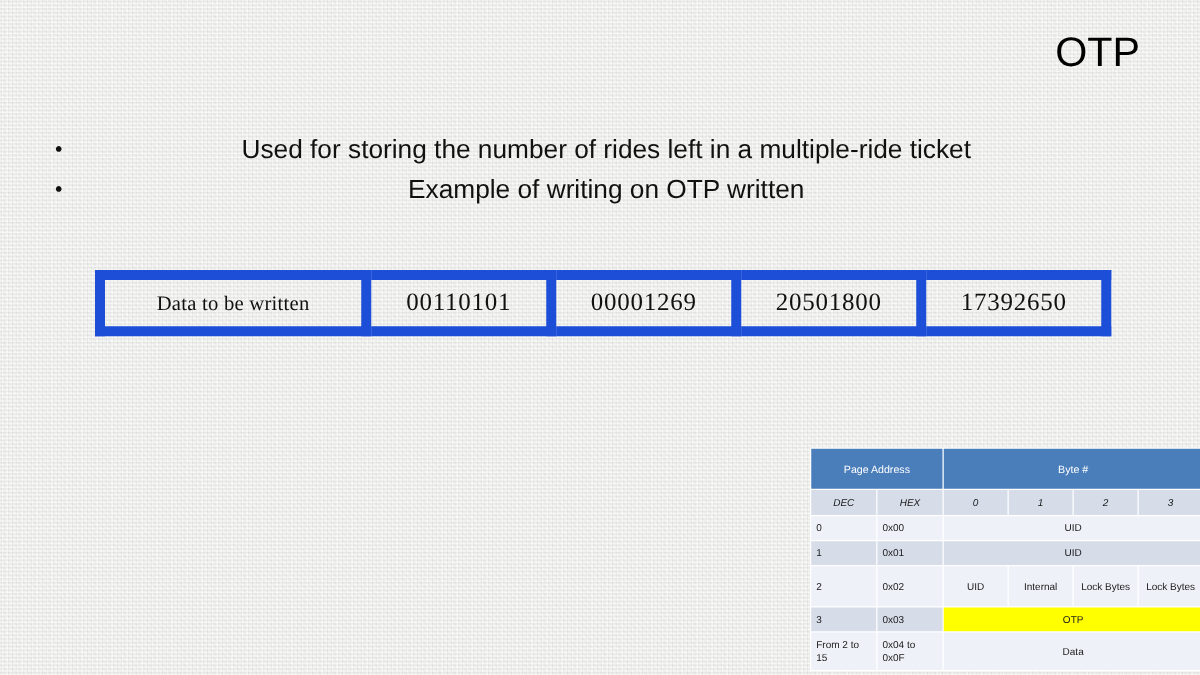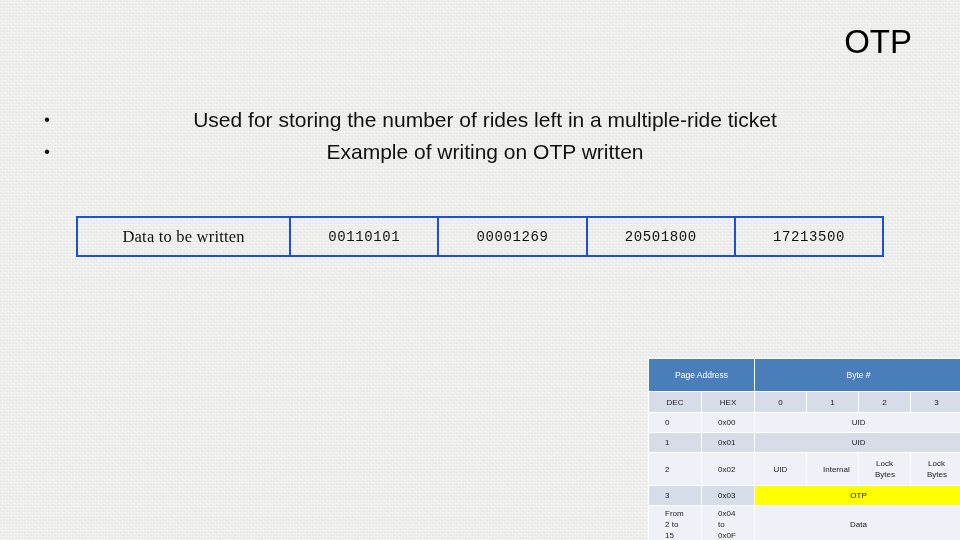--- a/index.html
+++ b/index.html
@@ -76,73 +76,74 @@
     position: absolute;
     left: 76px;
     top: 216px;
     width: 808px;
     border-collapse: collapse;
     table-layout: fixed;
     font-family: "Liberation Serif", serif;
     background: transparent;
   }
   #binary-table td {
-    border: 2px solid #1d4ed8;
+    border: 8px solid #1d4ed8;
     height: 37px;
     font-size: 16.5px;
     color: #111111;
     text-align: center;
     vertical-align: middle;
     padding: 0 4px;
     background: transparent;
   }
   #binary-table td.label {
     font-family: "Liberation Serif", serif;
     letter-spacing: 0.2px;
   }
   #binary-table td.bits {
-    font-family: Liberation Mono, monospace;
-    font-size: 14px;
+    font-family: Liberation Serif, serif;
+    font-size: 20px;
     letter-spacing: 0.6px;
   }
   .col-label { width: 213px; }
   .col-bits  { width: 148px; }
 
   
   #memmap {
     position: absolute;
     left: 648px;
     top: 358px;
     width: 312px;
     border-collapse: separate;
     border-spacing: 1px;
     table-layout: fixed;
     font-family: "Liberation Sans", sans-serif;
     background: #ffffff;
   }
   #memmap td {
     font-size: 8px;
     color: #1a1a1a;
-    padding: 2px 16px;
+    padding: 2px 4px;
     vertical-align: middle;
     line-height: 11px;
   }
   #memmap td.hdr {
     background: #4a7ebb;
     color: #ffffff;
     text-align: center;
     font-size: 8.5px;
     height: 28px;
     vertical-align: middle;
   }
   #memmap td.sub {
     background: #d6dce8;
     text-align: center;
     height: 16px;
     font-size: 8px;
+    font-style: italic;
   }
   #memmap td.addr-a { background: #eef1f7; text-align: left; }
   #memmap td.addr-b { background: #d6dce8; text-align: left; }
   #memmap td.cell-a { background: #eef1f7; text-align: center; }
   #memmap td.cell-b { background: #d6dce8; text-align: center; }
   #memmap td.cell-otp { background: #ffff00; text-align: center; font-weight: normal; }
   #memmap td.cell-split { background: #eef1f7; text-align: center; }
   .c-dec { width: 52px; }
   .c-hex { width: 52px; }
   .c-b   { width: 51px; }
@@ -175,21 +176,21 @@
       <col class="col-bits">
       <col class="col-bits">
       <col class="col-bits">
   </colgroup>
   <tbody>
     <tr>
       <td class="label">Data to be written</td>
       <td class="bits">00110101</td>
       <td class="bits">00001269</td>
       <td class="bits">20501800</td>
-      <td class="bits">17213500</td>
+      <td class="bits">17392650</td>
     </tr>
   </tbody>
 </table>
 
 <table id="memmap">
   <colgroup>
     <col class="c-dec">
       <col class="c-hex">
       <col class="c-b">
       <col class="c-b">

